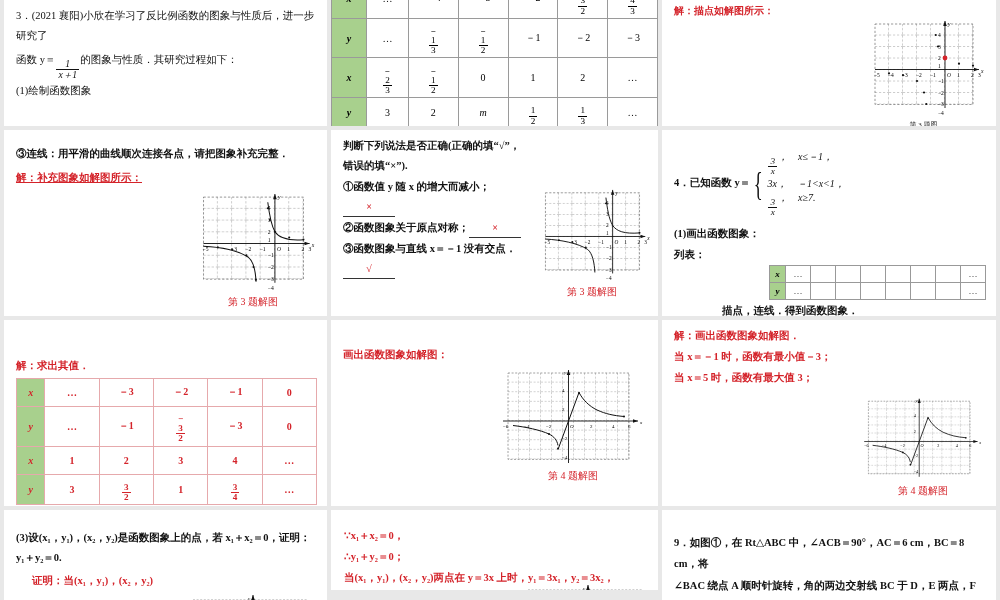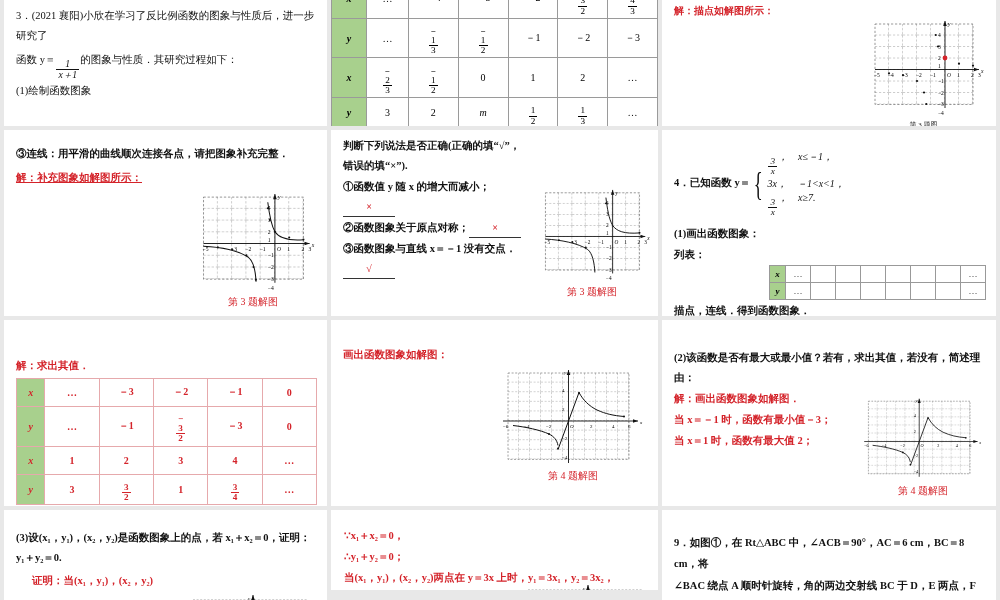--- a/index.html
+++ b/index.html
@@ -348,21 +348,21 @@
               <td></td>
           <td></td>
               <td></td>
           <td></td>
               <td></td>
           <td>…</td>
         </tr>
       </tbody>
         </table>
     </div>
-    <div class="txt bold" style="margin-top:1px;">描点，连线．得到函数图象．</div>
+    <div class="txt bold" style="margin-top:1px;margin-left:48px;">描点，连线．得到函数图象．</div>
   </div>
 
   <div class="cell c1">
     <div class="txt red bold" style="margin-top:30px;">解：求出其值．</div>
     <table class="rt" style="margin-top:2px;">
       <tbody>
           <tr>
         <td class="lbl">x</td>
         <td>…</td>
         <td>－3</td>
@@ -443,24 +443,23 @@
           <circle cx="126" cy="48.5" r="1" fill="#111"></circle>
           <circle cx="51" cy="66" r="1" fill="#111"></circle>
         </svg>
         <div class="caption">第 4 题解图</div>
       </div>
     </div>
   </div>
 
   <div class="cell">
     <div class="txt">
-      <p class="bold" style="margin-top:22px;">(2)该函数是否有最大或最小值？若有，求出其值，若没有，简述理由：</p>
       <p class="red bold">解：画出函数图象如解图．</p>
       <p class="red bold">当 x＝－1 时，函数有最小值－3；</p>
-      <p class="red bold">当 x＝1 时，函数有最大值 2；</p>
+      <p class="red bold">当 x＝5 时，函数有最大值 3；</p>
     </div>
     <div style="position:absolute;right:10px;bottom:8px;">
       <svg width="126" height="88" viewBox="0 0 150 100">
         <defs>
           <pattern id="g5" width="11" height="9.6" patternUnits="userSpaceOnUse" x="10" y="5">
             <path d="M11 0 L11 9.6 M0 9.6 L11 9.6" fill="none" stroke="#555" stroke-width="0.55" stroke-dasharray="2,1.6"></path>
           </pattern>
         </defs>
         <rect x="10" y="5" width="121" height="86.4" fill="url(#g5)" stroke="#555" stroke-width="0.55" stroke-dasharray="2,1.6"></rect>
         <line x1="5" y1="53" x2="140" y2="53" stroke="#111" stroke-width="0.9"></line>

